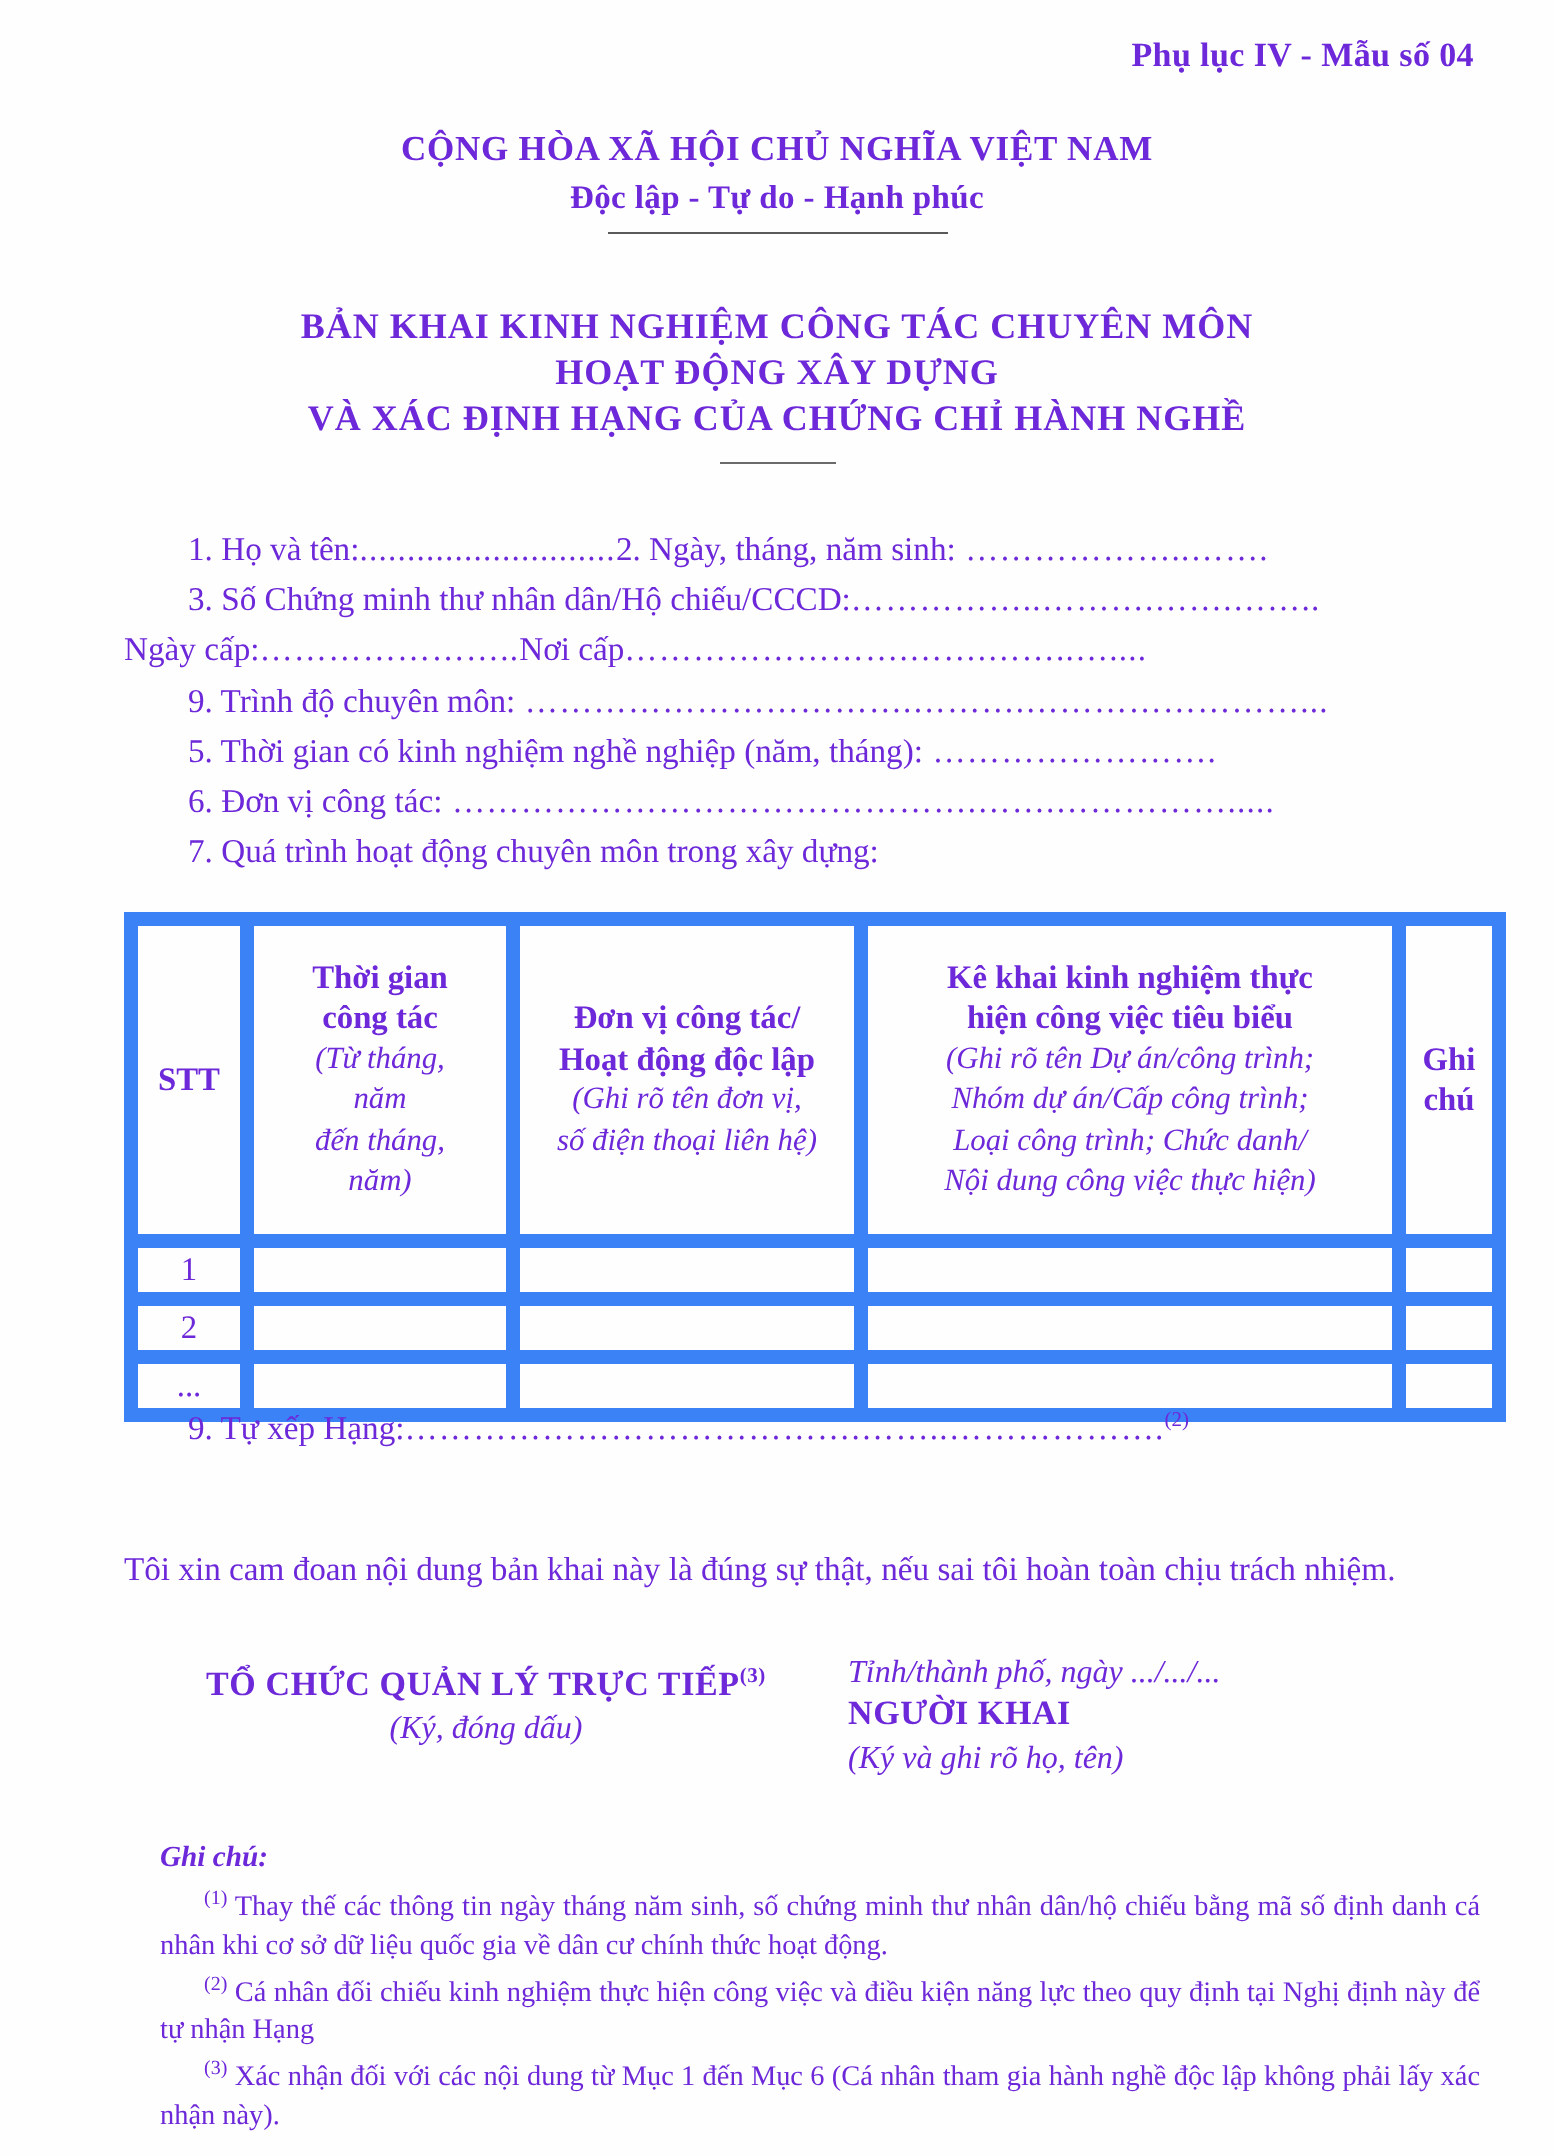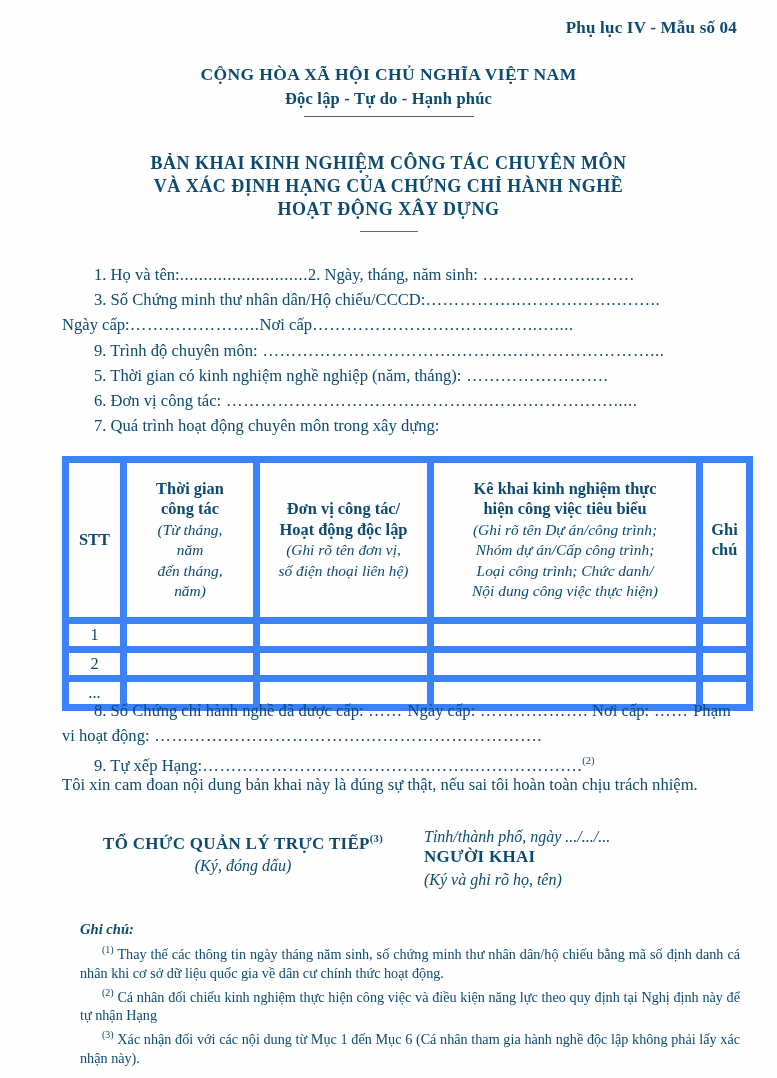--- a/index.html
+++ b/index.html
@@ -7,21 +7,21 @@
     padding: 0;
     background: #ffffff;
   }
   .page {
     position: relative;
     width: 777px;
     height: 1078px;
     margin: 0 auto;
     background: #fefefe;
     font-family: "Liberation Serif", "DejaVu Serif", serif;
-    color: #0c4a6e;
+    color: #6d28d9;
     overflow: hidden;
   }
 
   
   .appendix {
     position: absolute;
     top: 18px;
     right: 40px;
     font-size: 17px;
     font-weight: bold;
@@ -232,22 +232,22 @@
   <div class="appendix">Phụ lục IV - Mẫu số 04</div>
 
   <div class="nation-block">
     <div class="nation-line1">CỘNG HÒA XÃ HỘI CHỦ NGHĨA VIỆT NAM</div>
     <div class="nation-line2">Độc lập - Tự do - Hạnh phúc</div>
     <div class="rule-short"></div>
   </div>
 
   <div class="title-block">
     <div class="title-line">BẢN KHAI KINH NGHIỆM CÔNG TÁC CHUYÊN MÔN</div>
+    <div class="title-line">HOẠT ĐỘNG XÂY DỰNG</div>
     <div class="title-line">VÀ XÁC ĐỊNH HẠNG CỦA CHỨNG CHỈ HÀNH NGHỀ</div>
-    <div class="title-line">HOẠT ĐỘNG XÂY DỰNG</div>
     <div class="rule-tiny"></div>
   </div>
 
   <div class="body-fields">
     <div class="field-line indent">
       <span>1. Họ và tên:</span><span class="dots">...........................</span><span>2. Ngày, tháng, năm sinh:</span><span class="dots"> ………………..…….</span>
     </div>
     <div class="field-line indent">
       <span>3. Số Chứng minh thư nhân dân/Hộ chiếu/CCCD:</span><span class="dots">……………..……….…….……..</span>
     </div>
@@ -328,23 +328,20 @@
         <td class="row-num">...</td>
         <td></td>
         <td></td>
         <td></td>
         <td></td>
       </tr>
     </tbody>
   </table>
 
   <div class="post-fields">
-    <div class="field-line wrapme indent">
-      <span>8. Số Chứng chỉ hành nghề đã được cấp:</span><span class="dots"> …… </span><span>Ngày cấp:</span><span class="dots"> ……………….</span><span> Nơi cấp:</span><span class="dots"> …… </span><span>Phạm vi hoạt động:</span><span class="dots"> ……………………………….………………………….</span>
-    </div>
     <div class="field-line indent">
       <span>9. Tự xếp Hạng:</span><span class="dots">………………………………….……..……………….</span><span class="sup">(2)</span>
     </div>
   </div>
 
   <div class="commit">
     <span class="lead">Tôi xin cam đoan nội dung bản khai này là đúng sự thật, nếu sai tôi hoàn toàn chịu trách nhiệm.</span>
   </div>
 
   <div class="sign-row">

